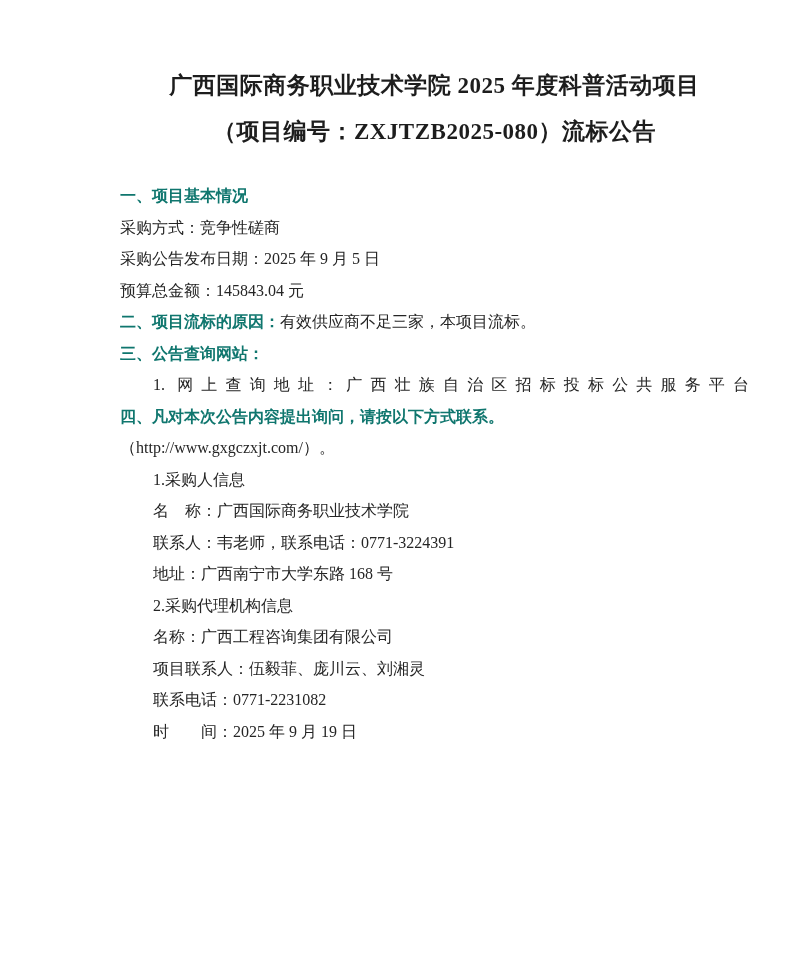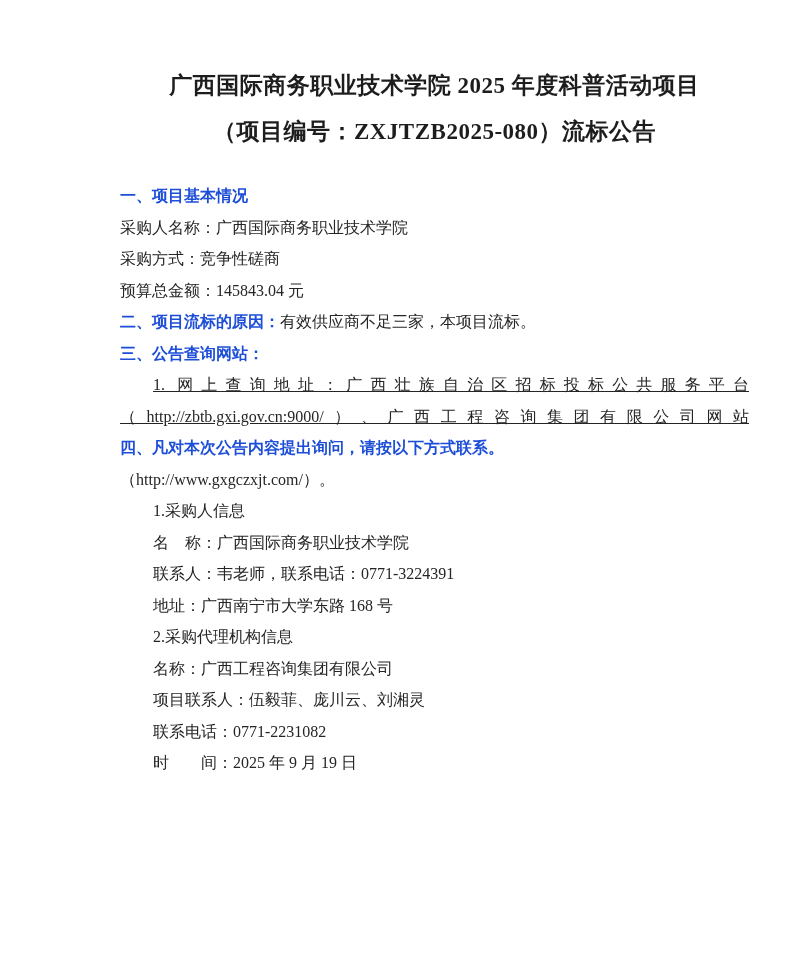--- a/index.html
+++ b/index.html
@@ -30,53 +30,51 @@
     letter-spacing: 0.5px;
     color: #1d1d1d;
   }
   .doc-body {
     margin-top: 25px;
     font-size: 16px;
     line-height: 31.5px;
     color: #252525;
   }
   .bl { margin: 0; }
-  .bold { font-weight: bold; color: #1d4ed8; }
+  .bold { font-weight: bold; color: #0f766e; }
   .indent-1 { padding-left: 33px; }
   .jline {
     text-align: justify;
     text-align-last: justify;
     word-break: keep-all;
-    text-decoration: underline;
   }
   .jline-first { text-indent: 33px; }
 </style>
 </head>
 <body>
 
 <div class="page">
   <div class="content">
 
     <h1 class="doc-title">
       <div>广西国际商务职业技术学院 2025 年度科普活动项目</div>
       <div>（项目编号：ZXJTZB2025-080）流标公告</div>
     </h1>
 
     <div class="doc-body">
 
       <p class="bl bold">一、项目基本情况</p>
-      <p class="bl">采购人名称：广西国际商务职业技术学院</p>
       <p class="bl">采购方式：竞争性磋商</p>
+      <p class="bl">采购公告发布日期：2025 年 9 月 5 日</p>
       <p class="bl">预算总金额：145843.04 元</p>
 
       <p class="bl"><span class="bold">二、项目流标的原因：</span><span>有效供应商不足三家，本项目流标。</span></p>
 
       <p class="bl bold">三、公告查询网站：</p>
       <p class="bl jline jline-first">1. 网上查询地址：广西壮族自治区招标投标公共服务平台</p>
-      <p class="bl jline">（http://zbtb.gxi.gov.cn:9000/）、广西工程咨询集团有限公司网站</p>
       <p class="bl bold">四、凡对本次公告内容提出询问，请按以下方式联系。</p>
 
       <p class="bl">（http://www.gxgczxjt.com/）。</p>
 
       <p class="bl indent-1">1.采购人信息</p>
       <p class="bl indent-1">名　称：广西国际商务职业技术学院</p>
       <p class="bl indent-1">联系人：韦老师，联系电话：0771-3224391</p>
       <p class="bl indent-1">地址：广西南宁市大学东路 168 号</p>
 
       <p class="bl indent-1">2.采购代理机构信息</p>

